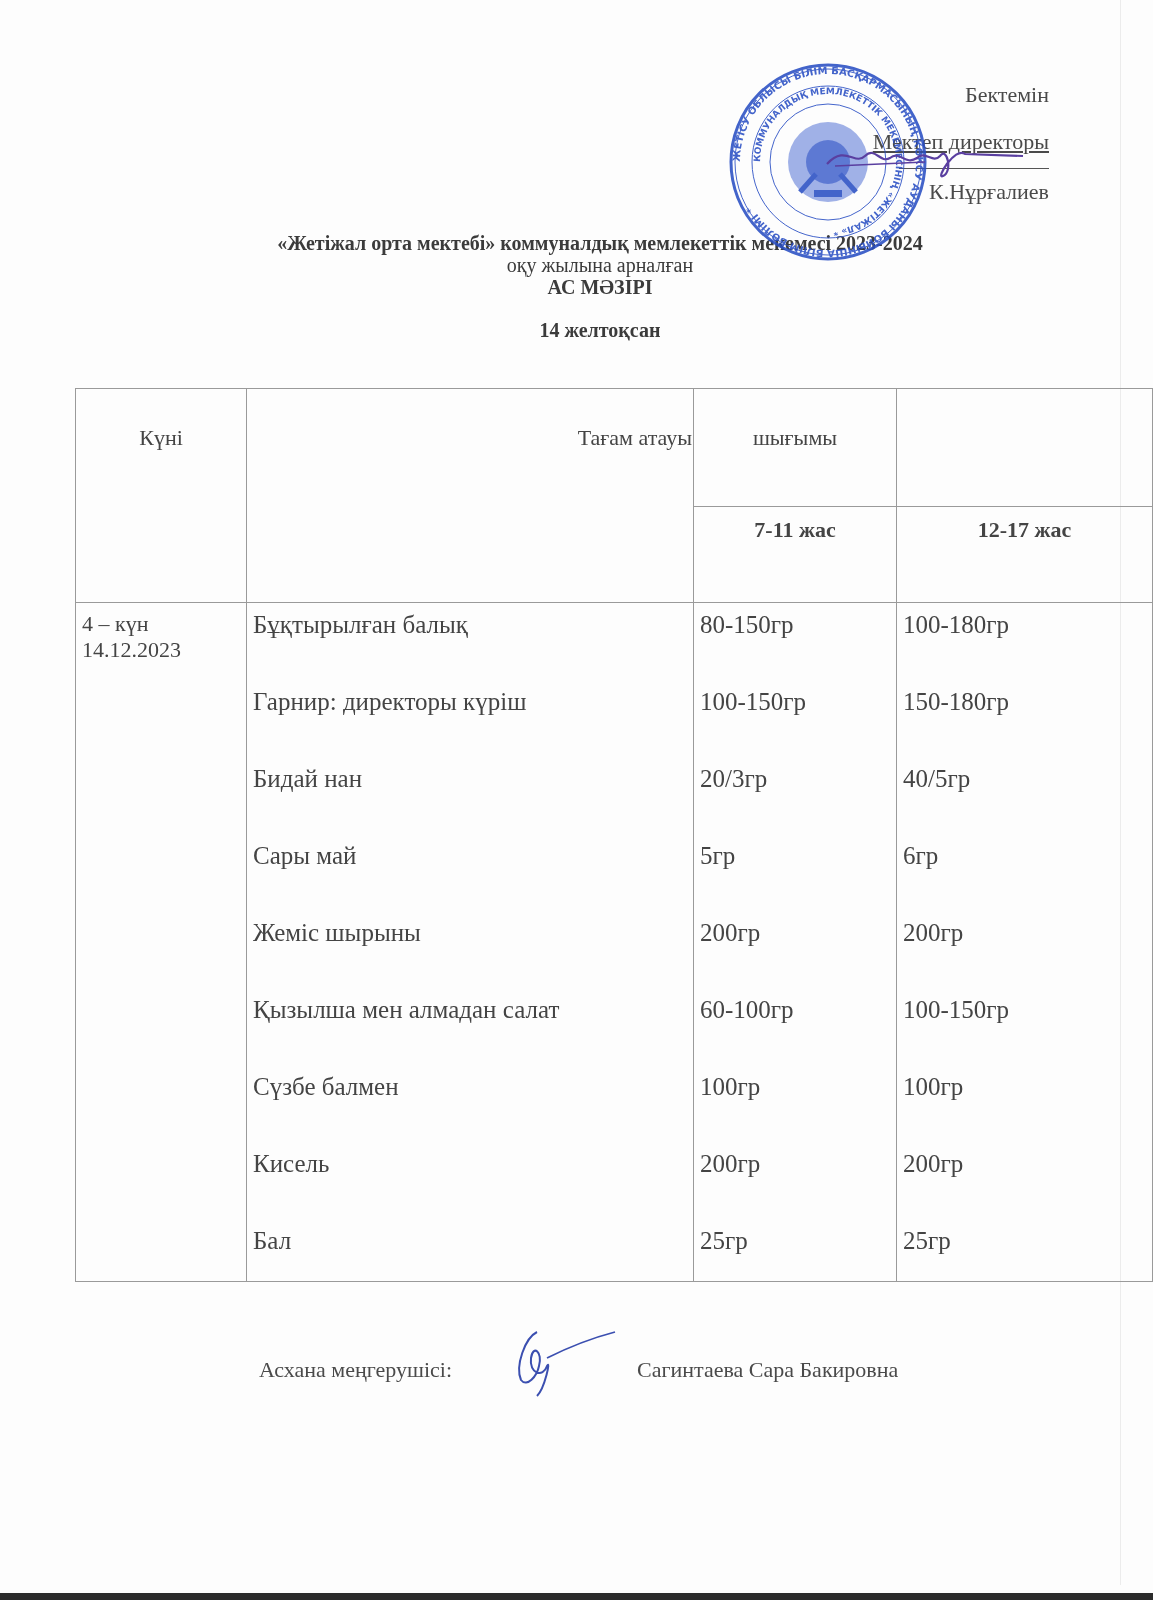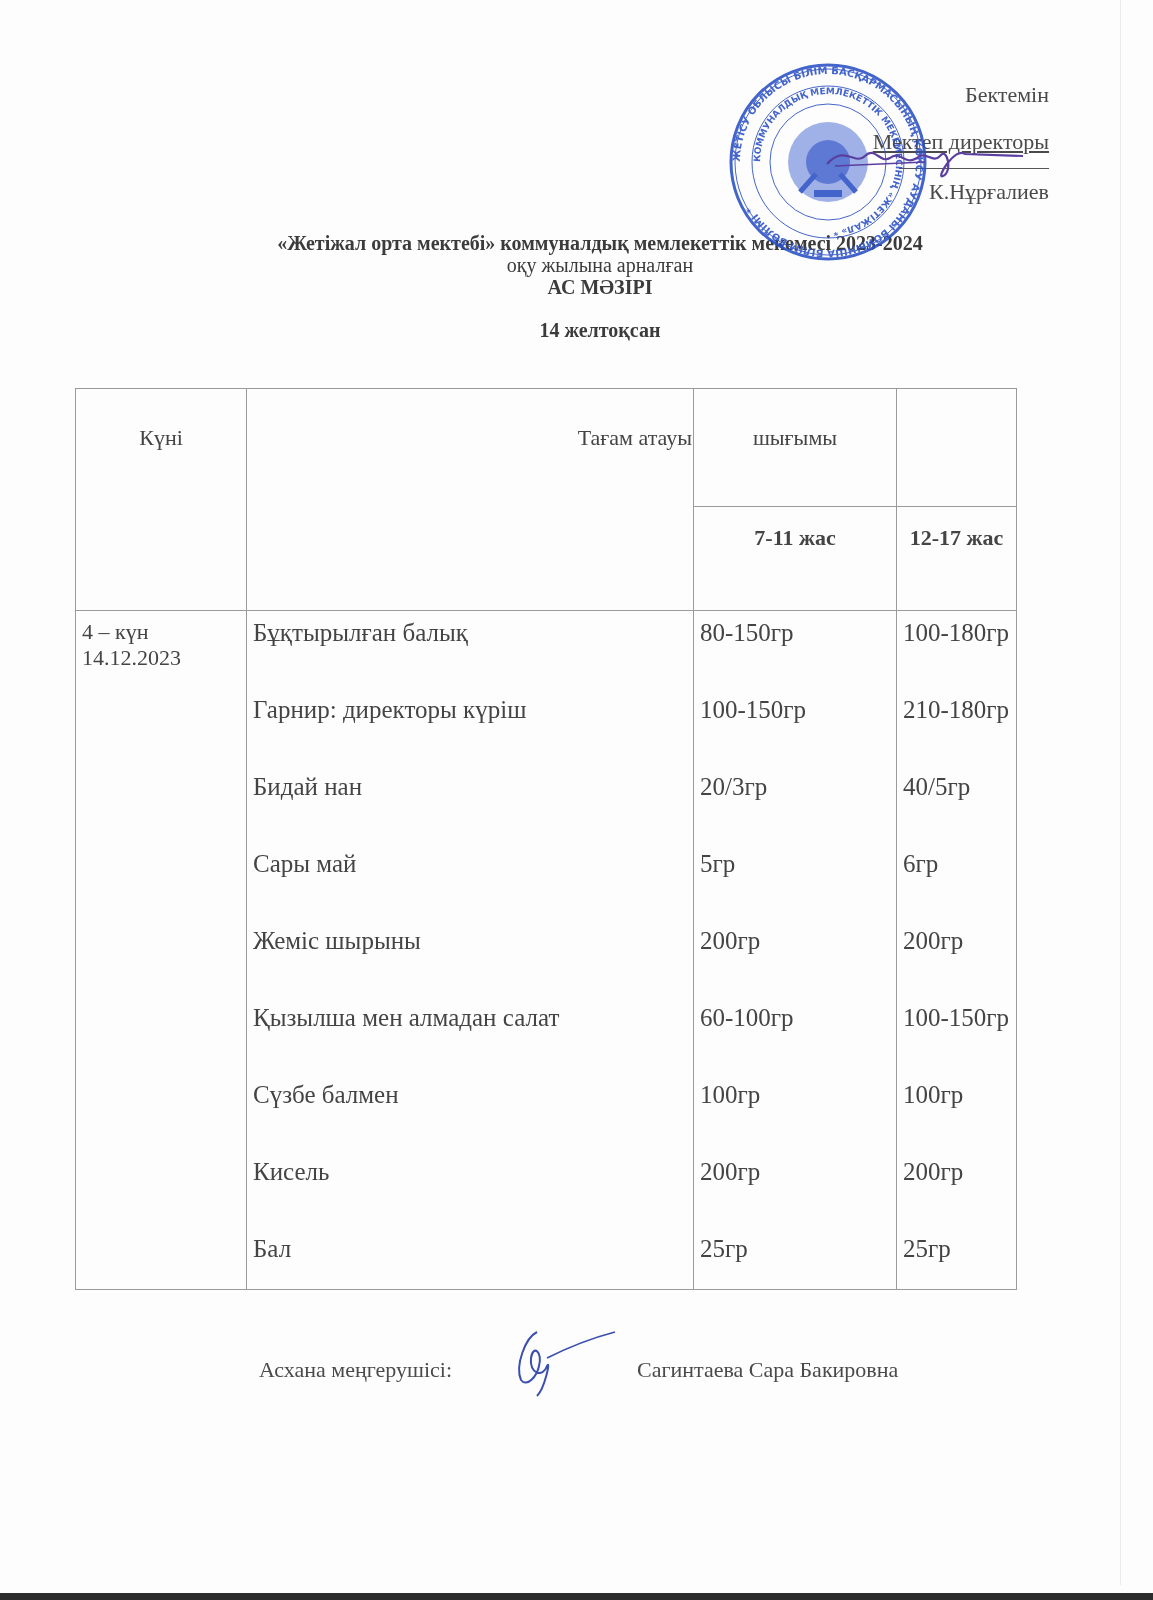--- a/index.html
+++ b/index.html
@@ -36,31 +36,31 @@
       position: absolute; left: 825px; top: 136px; width: 200px; height: 50px; z-index: 3;
     }
     
     .title-block {
       position: absolute; left: 150px; top: 232px; width: 900px; text-align: center;
       font-weight: bold; font-size: 20px; line-height: 22px; color: #3b3b3b;
     }
     .title-block .t4 { margin-top: 21px; }
     
     table.menu {
-      position: absolute; left: 75px; top: 388px; width: 942px;
+      position: absolute; left: 75px; top: 388px; width: 1078px;
       border-collapse: collapse; font-size: 25px; color: #444;
     }
     table.menu td, table.menu th {
       border: 1px solid #9a9a9a; vertical-align: top; font-weight: normal;
     }
     .h-day { width: 168px; text-align: center; padding-top: 36px; font-size: 22px; }
     .h-name { width: 444px; text-align: right; padding-top: 36px; font-size: 22px; }
     .h-out { width: 200px; text-align: center; padding-top: 36px; height: 80px; font-size: 22px; border-bottom: 1px solid #9a9a9a; }
     .h-blank { height: 80px; }
-    .h-age { text-align: center; font-weight: bold !important; font-size: 22px; padding-top: 18px; height: 84px; }
+    .h-age { text-align: center; font-weight: bold !important; font-size: 22px; padding-top: 10px; height: 84px; }
     .day-cell { font-size: 22px; line-height: 26px; padding: 8px 6px 0 6px; }
     .list-cell { padding: 4px 6px 0 6px; }
     .list-cell div { height: 77px; line-height: 36px; white-space: nowrap; }
     .list-cell div:last-child { height: 58px; }
     
     .footer {
       position: absolute; left: 259px; top: 1357px; font-size: 22px; color: #4a4a4a;
     }
     .footer .role { position: absolute; left: 0; top: 0; white-space: nowrap; }
     .footer .person { position: absolute; left: 378px; top: 0; white-space: nowrap; }
@@ -145,21 +145,21 @@
       <div>20/3гр</div>
       <div>5гр</div>
       <div>200гр</div>
       <div>60-100гр</div>
       <div>100гр</div>
       <div>200гр</div>
       <div>25гр</div>
     </td>
     <td class="list-cell">
       <div>100-180гр</div>
-      <div>210-180гр</div>
+      <div>150-180гр</div>
       <div>40/5гр</div>
       <div>6гр</div>
       <div>200гр</div>
       <div>100-150гр</div>
       <div>100гр</div>
       <div>200гр</div>
       <div>25гр</div>
     </td>
   </tr>
 </tbody>

